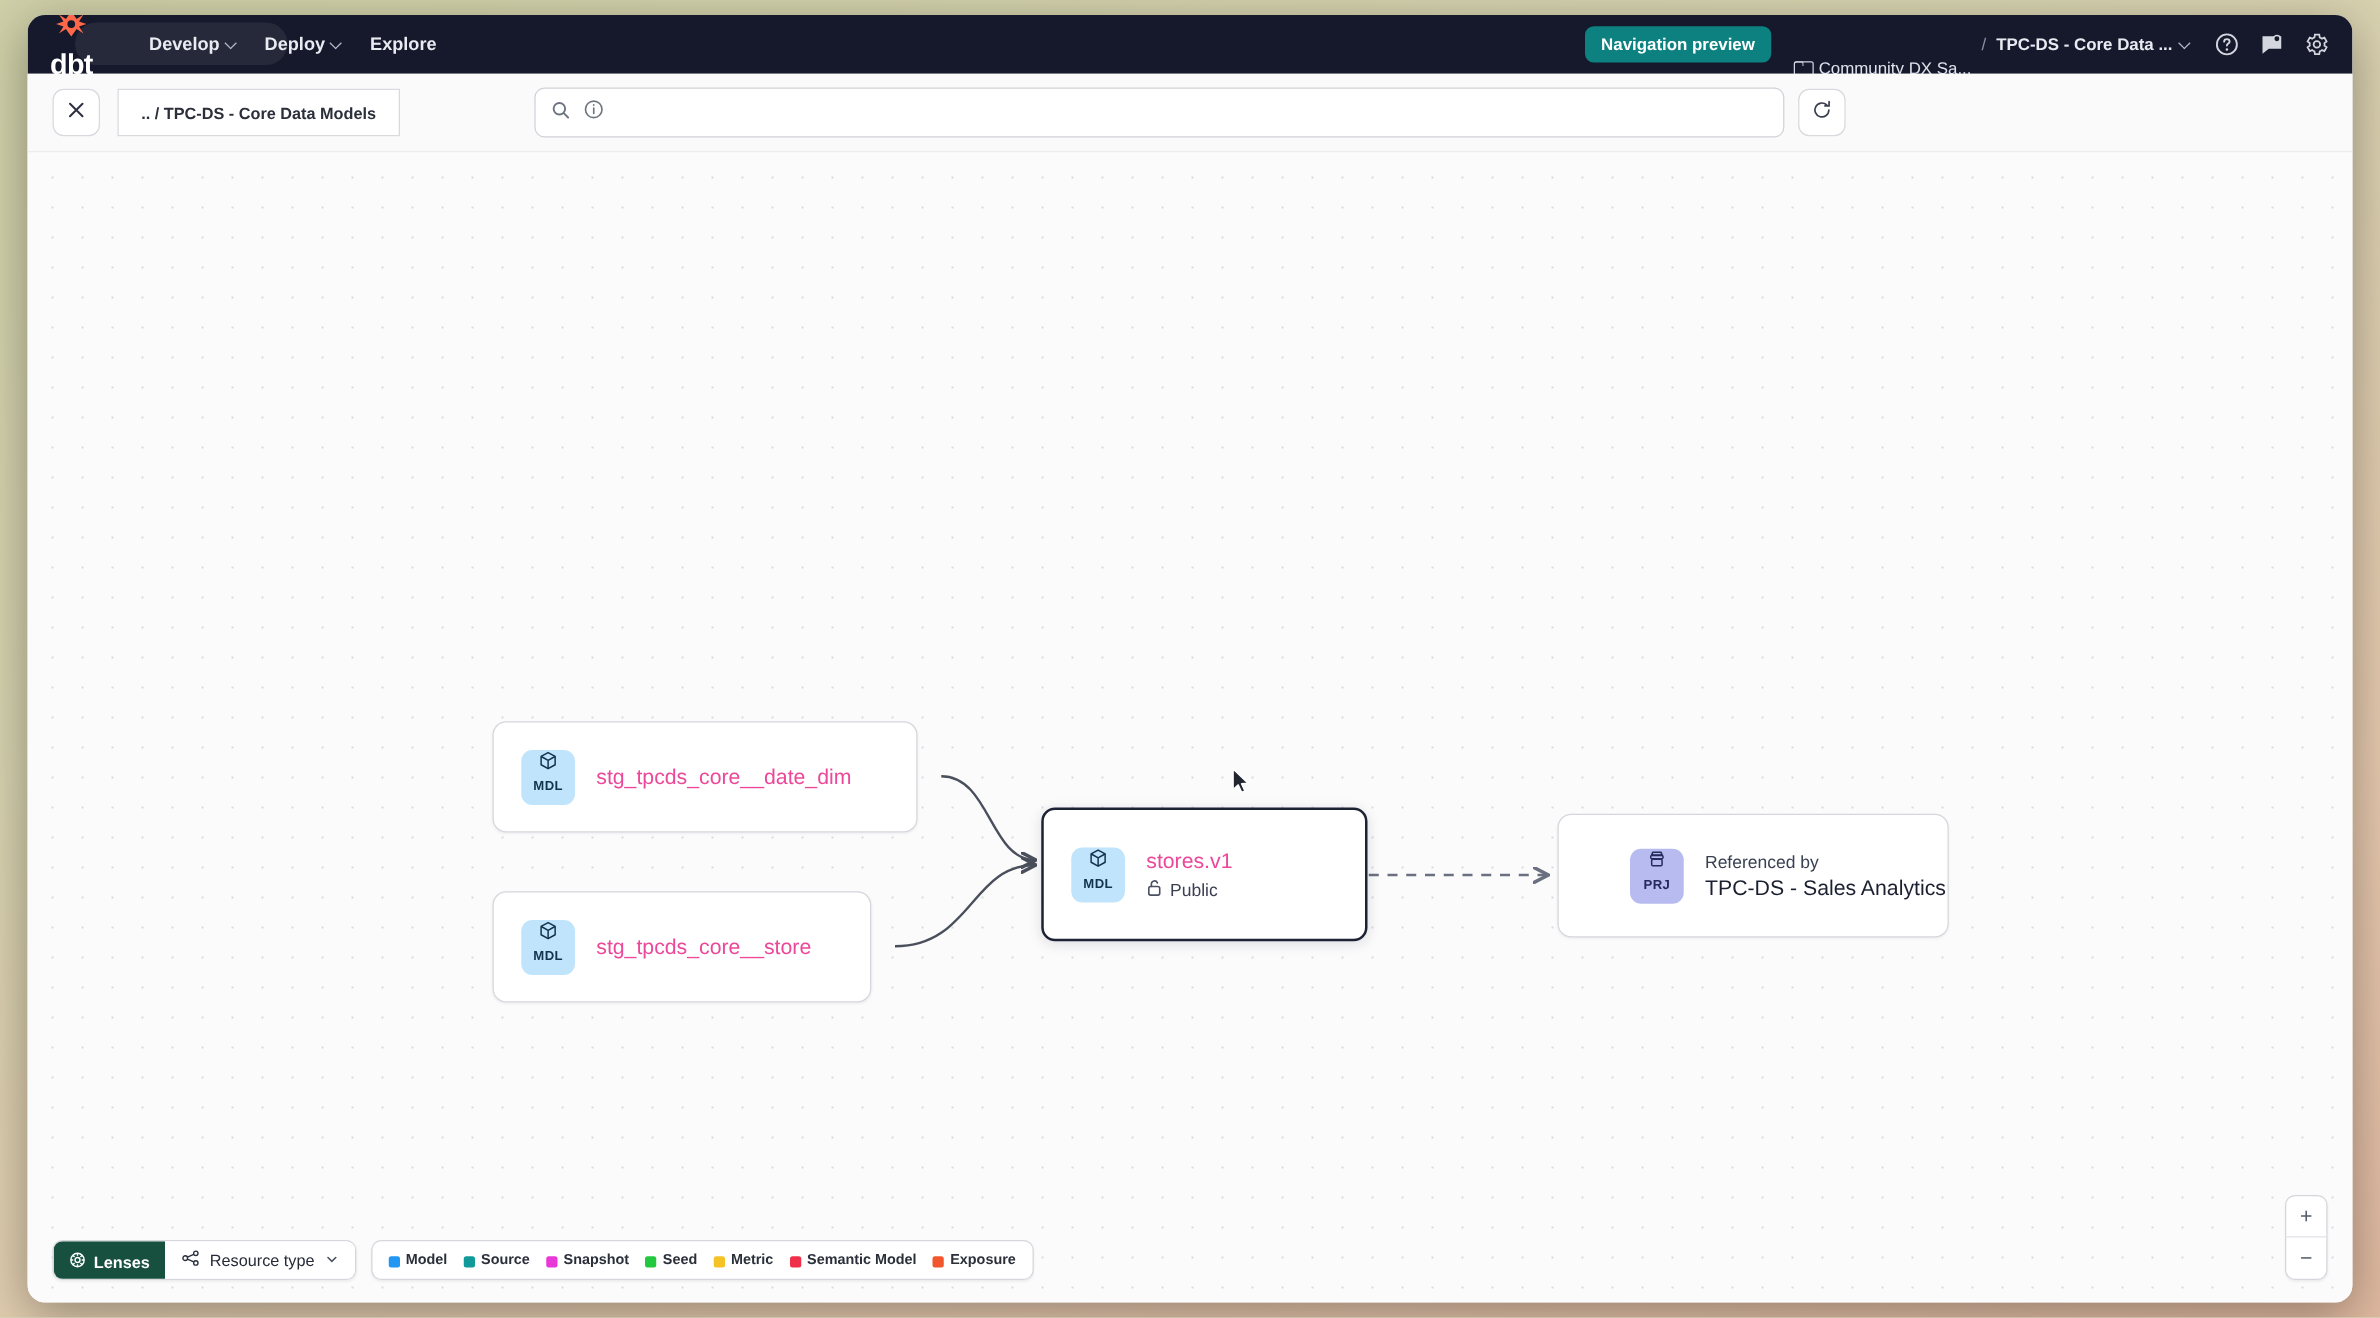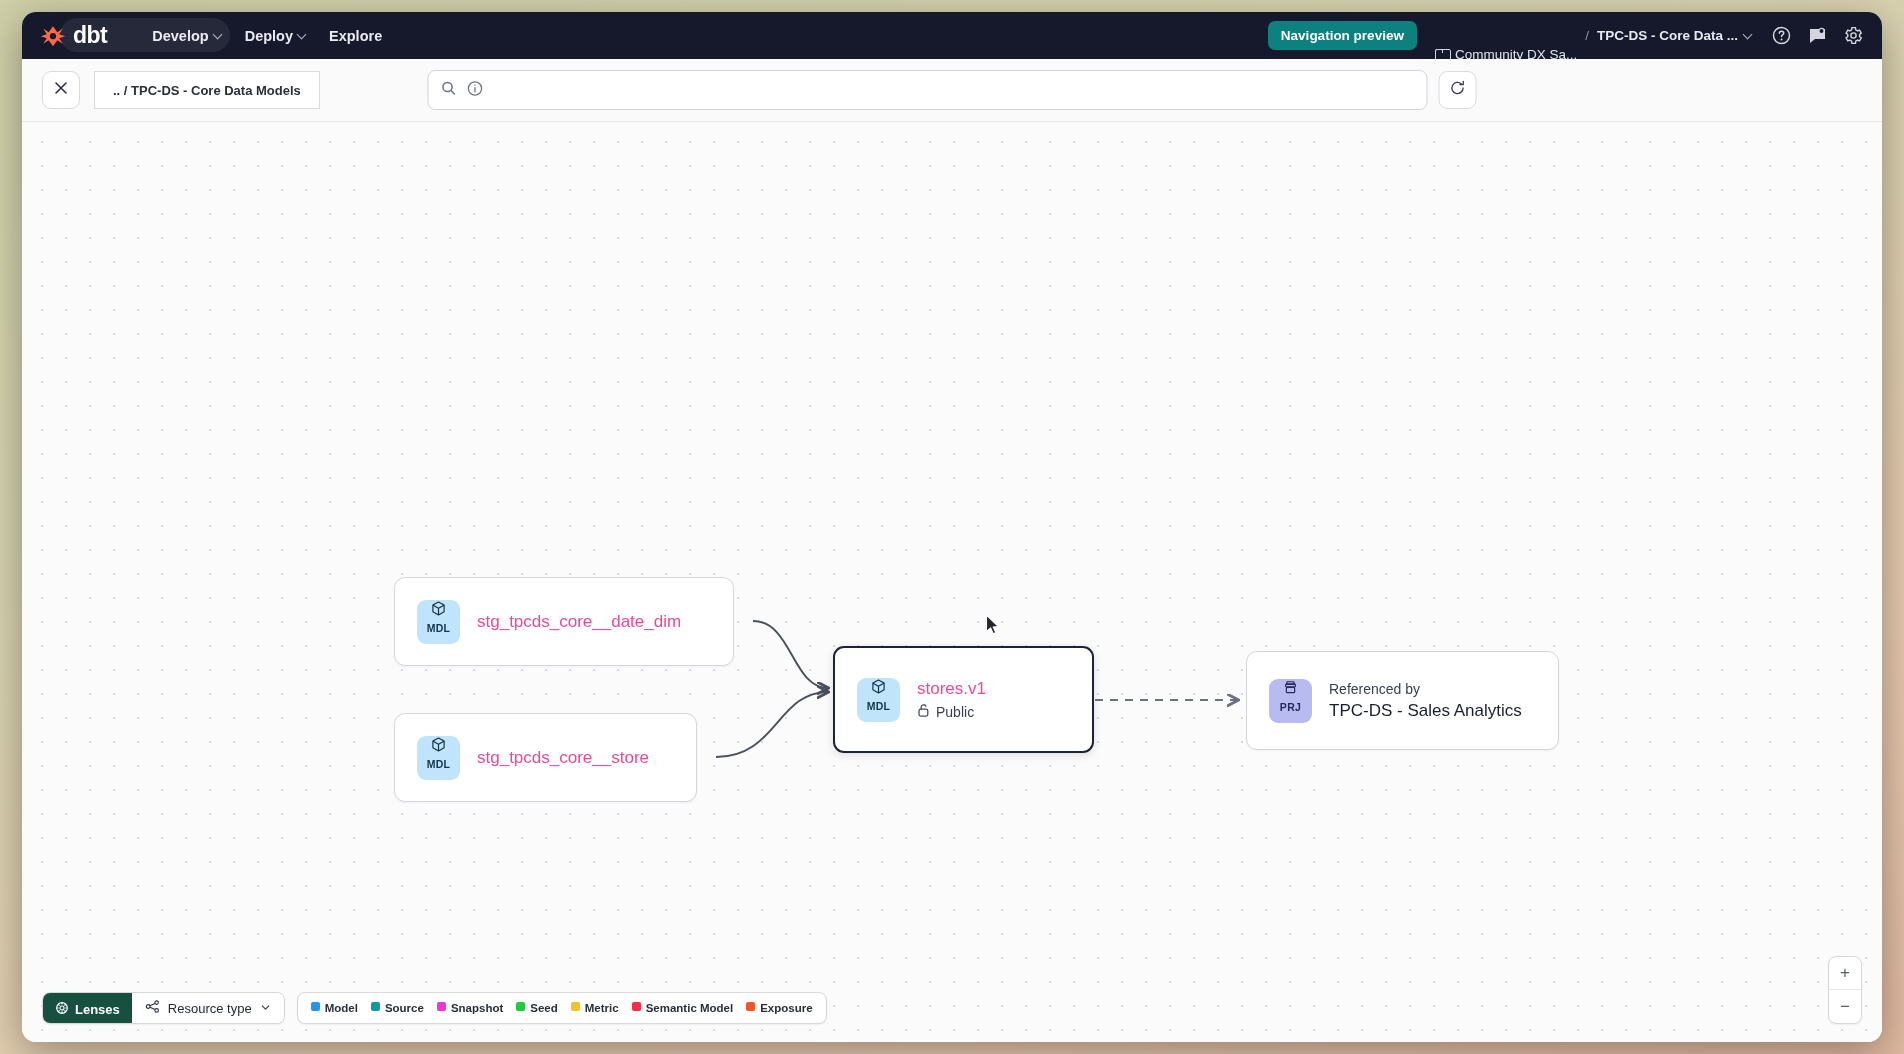--- a/index.html
+++ b/index.html
@@ -22,21 +22,21 @@
     background: #fff;
     box-shadow: 0 10px 40px rgba(0,0,0,.35);
   }
   
   #topnav {
     position: relative;
     height: 47px; background: #15192b;
     display: flex; align-items: center; padding: 0 18px;
     color: #fff;
   }
-  .logo-wrap { display:flex; align-items:center; gap:7px; margin-right: 34px;}
+  .logo-wrap { display:flex; align-items:center; gap:7px; margin-right: 34px; flex-direction: column;}
   .logo-mark { width: 26px; height: 24px; position: relative; }
   .logo-text { font-size: 23px; font-weight: 700; letter-spacing: -0.5px; color:#fff; }
   .nav-item {
     display:flex; align-items:center; gap:5px;
     font-size: 14.5px; font-weight: 600; color:#e9ebf2;
     padding: 6px 11px; border-radius: 6px; cursor: pointer;
   }
   .caret { display:inline-block; width:9px; height:9px; position:relative; opacity:.85;}
   .caret::after{
     content:''; position:absolute; left:0; top:0px;
@@ -105,21 +105,21 @@
     box-shadow: 0 1px 2px rgba(20,24,40,.05);
     cursor:pointer;
   }
   .node.selected { border: 2.6px solid #1d2235; box-shadow: 0 2px 10px rgba(20,24,40,.13); }
   .badge {
     width: 43px; height: 44px; border-radius: 9px;
     display:flex; flex-direction:column; align-items:center; justify-content:flex-start; gap:1px;
     flex: none;
   }
   .badge.mdl { background:#bfe4fb; color:#12344d; }
-  .badge.prj { background:#b8bbf0; color:#26285c; }
+  .badge.prj { background:#b8bbf0; color:#26285c;margin-left:35px; }
   .badge-label { font-size: 10.5px; font-weight: 700; letter-spacing:.3px; }
   .node-text { margin-left: 17px; display:flex; flex-direction:column; gap:4px; min-width:0;}
   .node-title { font-size: 17px; color:#ec4899; font-weight: 400; white-space:nowrap; }
   .node-sub { font-size: 14px; color:#3a4052; display:flex; align-items:center; gap:6px; white-space:nowrap;}
   .node-kicker { font-size: 14px; color:#394052; }
   .node-strong { font-size: 17px; color:#1b2030; font-weight: 500; white-space:nowrap; }
   svg.edges { position:absolute; left:0; top:0; width:100%; height:100%; pointer-events:none;}
   
   #bottombar { position:absolute; left: 20px; bottom: 18px; display:flex; align-items:center; gap: 12px; }
   #lens-group {
@@ -133,21 +133,21 @@
   }
   #resource-type-btn {
     display:flex; align-items:center; gap:8px; padding: 0 13px;
     font-size: 13px; color:#262b38; cursor:pointer; background:#fff;
   }
   #legend {
     height:32px; border:1px solid #d5d7dc; border-radius:8px; background:#fff;
     display:flex; align-items:center; gap:13px; padding: 0 13px;
     box-shadow:0 1px 2px rgba(20,24,40,.06);
   }
-  .legend-item { display:flex; align-items:flex-start; gap:5px; font-size: 11.5px; color:#2a2f3a; font-weight:600;}
+  .legend-item { display:flex; align-items:flex-end; gap:5px; font-size: 11.5px; color:#2a2f3a; font-weight:600;}
   .swatch { width: 9px; height: 9px; border-radius: 2px; flex:none; }
   #zoom-ctl {
     position:absolute; right: 20px; bottom: 18px;
     width: 34px; border:1px solid #d5d7dc; border-radius: 8px; background:#fff; overflow:hidden;
     box-shadow:0 1px 2px rgba(20,24,40,.06);
   }
   .zoom-btn { height: 33px; display:flex; align-items:center; justify-content:center; cursor:pointer; color:#555b6b; font-size:17px;}
   .zoom-btn:first-child { border-bottom:1px solid #e2e4e8; }
   #cursor { position:absolute; left: 963px; top: 492px; pointer-events:none; }
   

